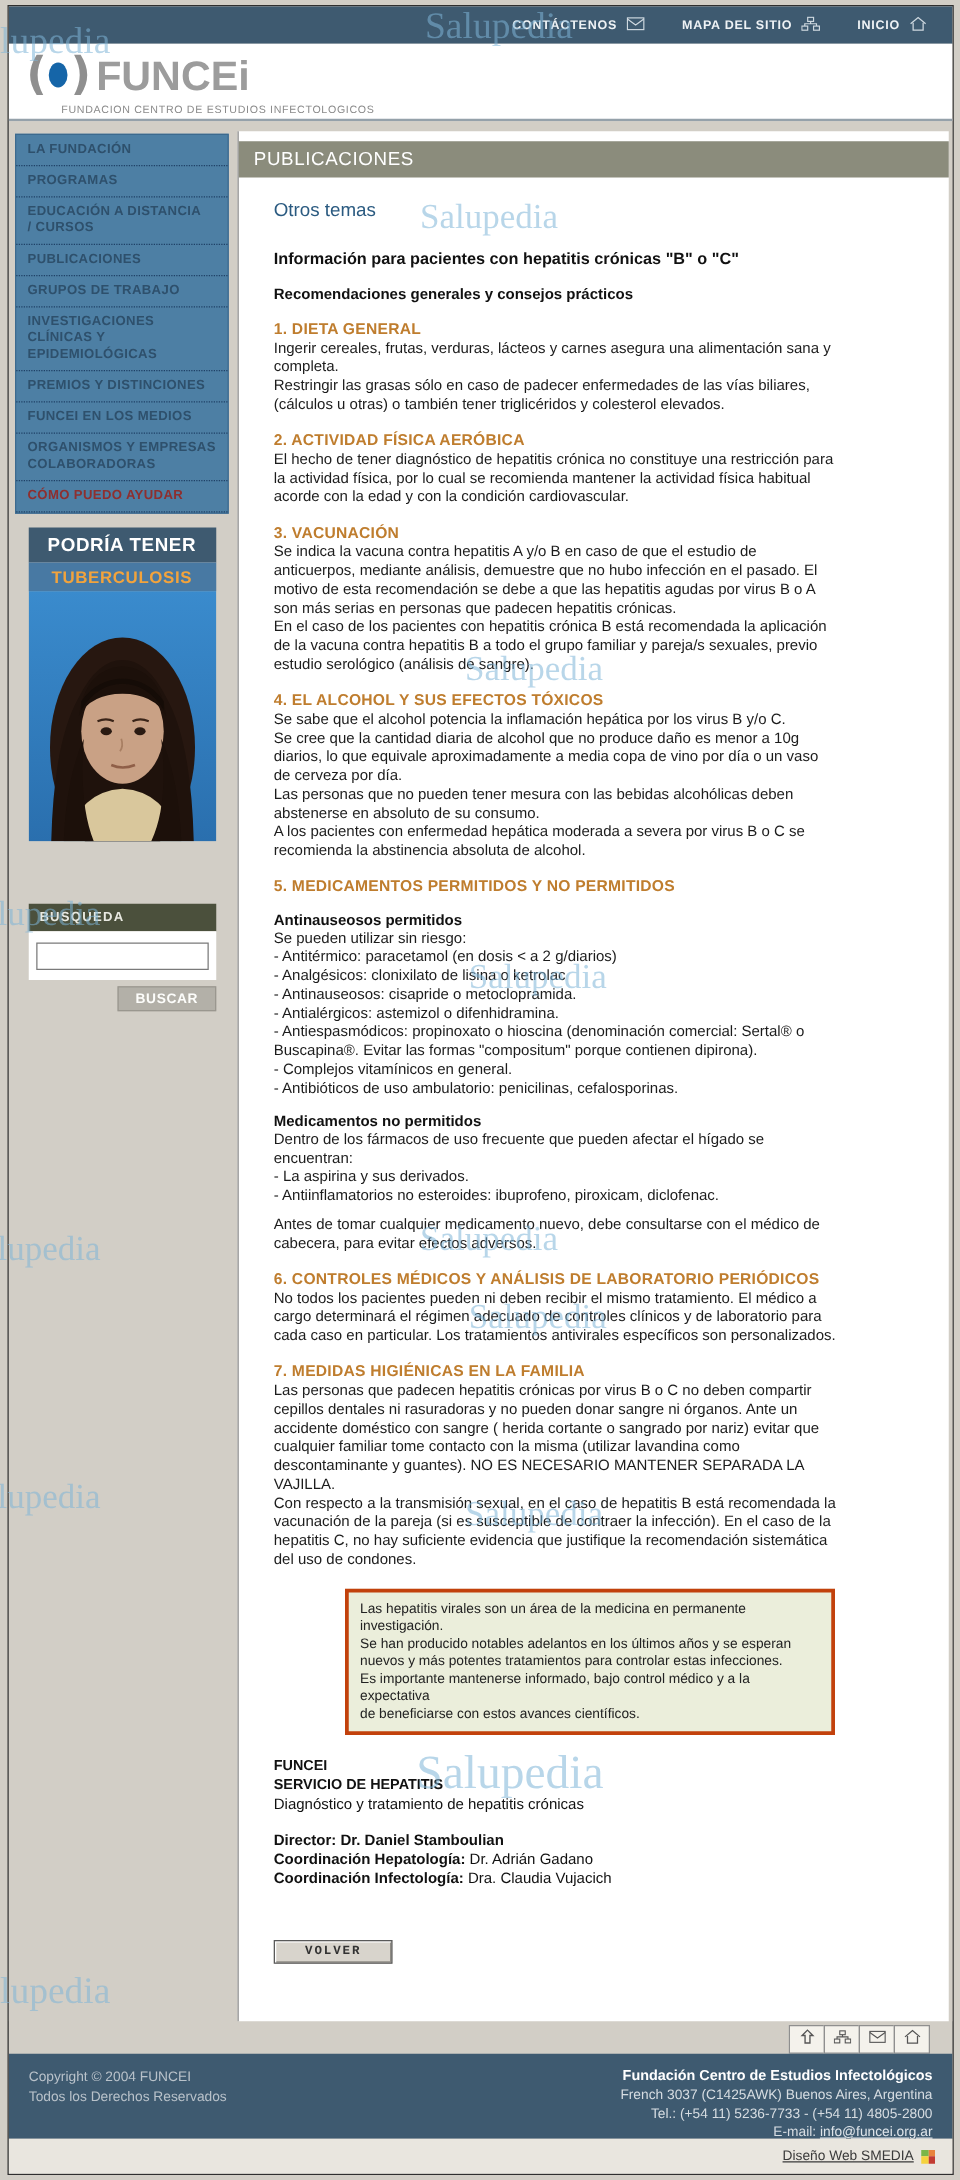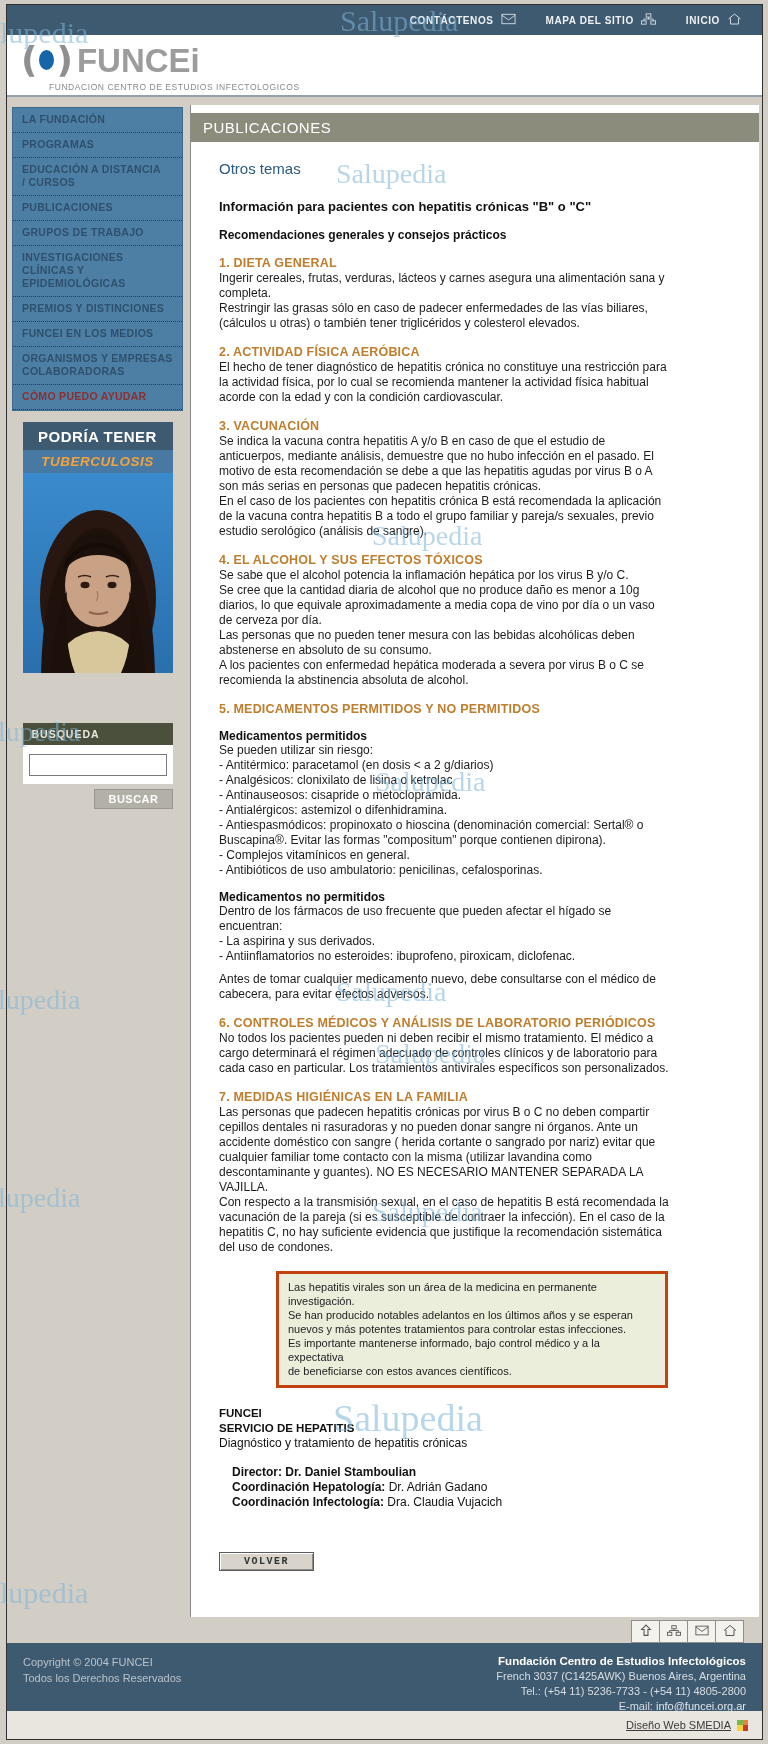--- a/index.html
+++ b/index.html
@@ -24,21 +24,21 @@
   
   .main-region { flex:1; display:flex; background:#d2cec6; padding:8px 3px 0 2px; min-height:0; }
   .sidebar { width:178px; flex:none; padding:2px 4px 0 3px; }
   .menu { border:1px solid #3c6a8e; background:#4d7fa4; }
   .menu-item { padding:5px 8px 6px 9px; font-size:10.5px; font-weight:bold; color:#2e506c; letter-spacing:.3px; line-height:13px; border-bottom:1px dotted #1f4066; white-space:pre-line; cursor:pointer; }
   .menu-item:last-child { border-bottom:1px dotted #1f4066; }
   .menu-item.hl { color:#8e2f2f; }
 
   .banner { width:150px; margin:11px auto 0; cursor:pointer; }
   .banner-head { background:#3e5a70; color:#fff; font-weight:bold; font-size:15px; text-align:center; padding:6px 0 5px; letter-spacing:.5px; }
-  .banner-sub { background:#4879a3; color:#f2a33c; font-weight:bold; font-size:13.5px; text-align:center; padding:4px 0; letter-spacing:.5px;font-style:italic; }
+  .banner-sub { background:#4879a3; color:#f2a33c; font-weight:bold; font-size:13.5px; text-align:center; padding:4px 0; letter-spacing:.5px; }
   .banner-img { display:block; width:150px; height:200px; }
 
   .search { width:150px; margin:50px auto 0; }
   .search-head { background:#4b503c; color:#e9e9e1; font-size:10.5px; font-weight:bold; letter-spacing:1px; padding:5px 0 5px 9px; }
   .search-body { background:#fff; padding:9px 6px 8px; }
   .search-input { width:100%; height:22px; border:1px solid #7a7a7a; background:#fff; font-size:12px; padding:0 3px; }
   .search-btnrow { display:flex; justify-content:flex-end; margin-top:5px; }
   .search-btn { background:#b3b0a8; color:#fdfdfb; border:1px solid #9a978f; font-weight:bold; font-size:11px; letter-spacing:.5px; padding:3px 13px; cursor:pointer; font-family:"Liberation Sans",sans-serif; }
 
   
@@ -49,21 +49,21 @@
   .doc-title { margin-top:22px; font-size:13px; font-weight:bold; color:#111; }
   .rec { margin-top:14px; font-size:12px; font-weight:bold; color:#111; }
   .sec-h { margin-top:13px; color:#bf7d2e; font-size:12.5px; font-weight:bold; letter-spacing:.2px; line-height:16px; }
   .sec-p { font-size:12px; line-height:15px; color:#1c1c1c; white-space:pre-line; max-width:450px; }
   .sec-sub { margin-top:12px; font-size:12px; font-weight:bold; color:#111; line-height:14px; }
   .sec-gap { margin-top:8px; }
   .note-box { margin:16px 0 0 57px; width:392px; background:#ebeedb; border:3px solid #c2410c; padding:6px 9px 7px; font-size:11px; line-height:14px; color:#222; white-space:pre-line; }
   .org { margin-top:18px; font-size:11.5px; line-height:15px; color:#111; }
   .org .b { font-weight:bold; }
   .org .r { font-weight:normal; font-size:12px; }
-  .directors { margin-top:14px; font-size:12px; line-height:15px; color:#111;margin-left:13px; }
+  .directors { margin-top:14px; font-size:12px; line-height:15px; color:#111; }
   .directors .lbl { font-weight:bold; }
   .volver-row { margin-top:40px; padding-left:28px; }
   .volver { background:#d8d4cc; border:1px solid #5a5a5a; box-shadow:inset 1px 1px 0 #ffffff, inset -1px -1px 0 #8f8c85; font-size:10px; font-weight:bold; letter-spacing:1.5px; color:#333; padding:3px 24px; cursor:pointer; font-family:Liberation Mono, monospace; }
 
   
   .icon-row { flex:none; height:26px; display:flex; justify-content:flex-end; padding-right:18px; align-items:flex-end; }
   .icon-cell { width:29px; height:23px; background:#f4f2ec; border:1px solid #8f8f8f; margin-left:-1px; display:flex; align-items:center; justify-content:center; color:#555; cursor:pointer; }
   .icon-cell svg { width:14px; height:13px; }
 
   
@@ -195,21 +195,21 @@
               <div class="sec-p">El hecho de tener diagnóstico de hepatitis crónica no constituye una restricción para la actividad física, por lo cual se recomienda mantener la actividad física habitual acorde con la edad y con la condición cardiovascular.</div>
               <div class="sec-h">3. VACUNACIÓN</div>
               <div class="sec-p">Se indica la vacuna contra hepatitis A y/o B en caso de que el estudio de anticuerpos, mediante análisis, demuestre que no hubo infección en el pasado. El motivo de esta recomendación se debe a que las hepatitis agudas por virus B o A son más serias en personas que padecen hepatitis crónicas.
 En el caso de los pacientes con hepatitis crónica B está recomendada la aplicación de la vacuna contra hepatitis B a todo el grupo familiar y pareja/s sexuales, previo estudio serológico (análisis de sangre).</div>
               <div class="sec-h">4. EL ALCOHOL Y SUS EFECTOS TÓXICOS</div>
               <div class="sec-p">Se sabe que el alcohol potencia la inflamación hepática por los virus B y/o C.
 Se cree que la cantidad diaria de alcohol que no produce daño es menor a 10g diarios, lo que equivale aproximadamente a media copa de vino por día o un vaso de cerveza por día.
 Las personas que no pueden tener mesura con las bebidas alcohólicas deben abstenerse en absoluto de su consumo.
 A los pacientes con enfermedad hepática moderada a severa por virus B o C se recomienda la abstinencia absoluta de alcohol.</div>
               <div class="sec-h">5. MEDICAMENTOS PERMITIDOS Y NO PERMITIDOS</div>
-              <div class="sec-sub">Medicamentos permitidos</div>
+              <div class="sec-sub">Antinauseosos permitidos</div>
               <div class="sec-p">Se pueden utilizar sin riesgo:
 - Antitérmico: paracetamol (en dosis &lt; a 2 g/diarios)
 - Analgésicos: clonixilato de lisina o ketrolac
 - Antinauseosos: cisapride o metoclopramida.
 - Antialérgicos: astemizol o difenhidramina.
 - Antiespasmódicos: propinoxato o hioscina (denominación comercial: Sertal® o Buscapina®. Evitar las formas "compositum" porque contienen dipirona).
 - Complejos vitamínicos en general.
 - Antibióticos de uso ambulatorio: penicilinas, cefalosporinas.</div>
               <div class="sec-sub">Medicamentos no permitidos</div>
               <div class="sec-p">Dentro de los fármacos de uso frecuente que pueden afectar el hígado se encuentran:

